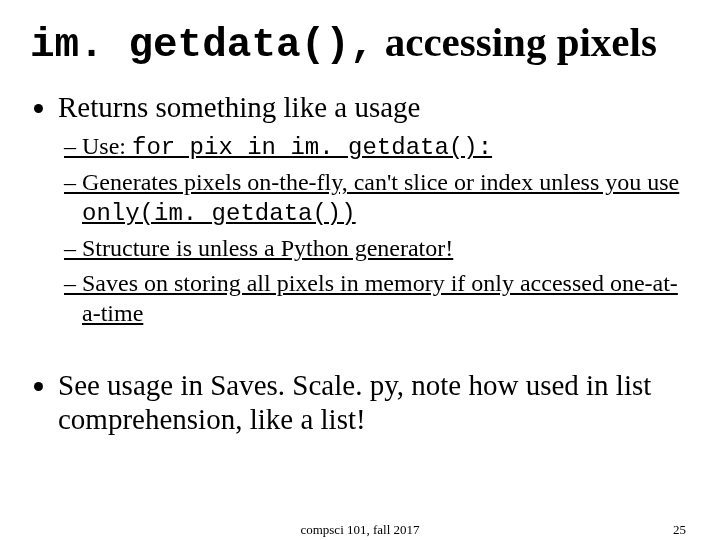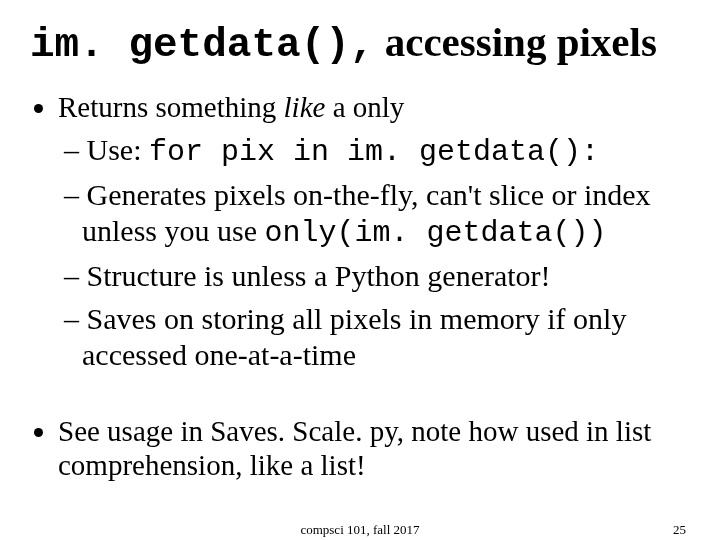--- a/index.html
+++ b/index.html
@@ -35,30 +35,31 @@
     font-size: 29px;
     margin-bottom: 6px;
     line-height: 1.18;
   }
   ul.sub {
     list-style: none;
     margin: 8px 0 0 6px;
     padding: 0;
   }
   ul.sub > li {
-    font-size: 30px;
+    font-size: 24px;
     line-height: 1.22;
     margin-bottom: 6px;
     text-indent: -18px;
     padding-left: 18px;
+    text-decoration: underline;
   }
   .dash::before {
     content: "– ";
   }
-  .italic { font-style: italic; }
+  .italic { }
   .spacer { height: 34px; }
   .footer {
     position: absolute;
     bottom: 18px;
     width: 660px;
     left: 30px;
     font-size: 13px;
     color: #000;
   }
   .footer-center {
@@ -76,21 +77,21 @@
 <body>
 
 <div class="slide">
 
   <h1 class="title">
     <span class="mono">im. getdata(),</span><span> accessing pixels</span>
   </h1>
 
   <ul class="top">
     <li>
-      <span>Returns something </span><span class="italic">like</span><span> a only</span>
+      <span>Returns something </span><span class="italic">like</span><span> a usage</span>
       <ul class="sub">
         <li class="dash">
           <span>Use: </span><span class="mono">for pix in im. getdata():</span>
         </li>
         <li class="dash">
           <span>Generates pixels on-the-fly, can't slice or index unless you use </span><span class="mono">only(im. getdata())</span>
         </li>
         <li class="dash">
           <span>Structure is unless a Python generator!</span>
         </li>

